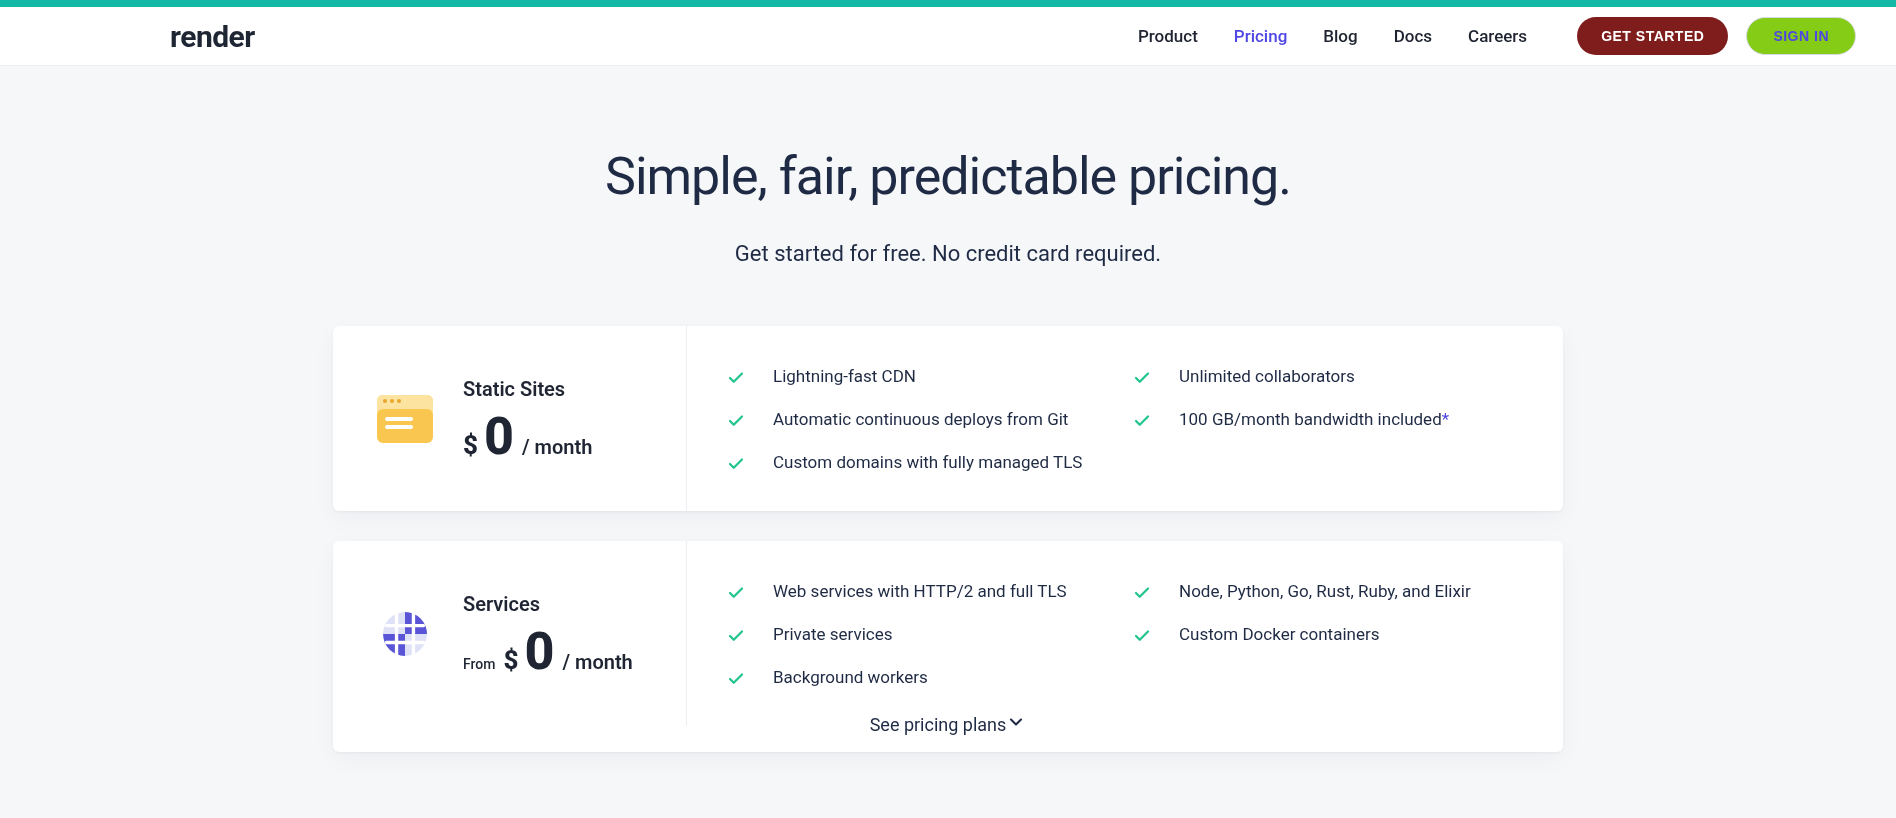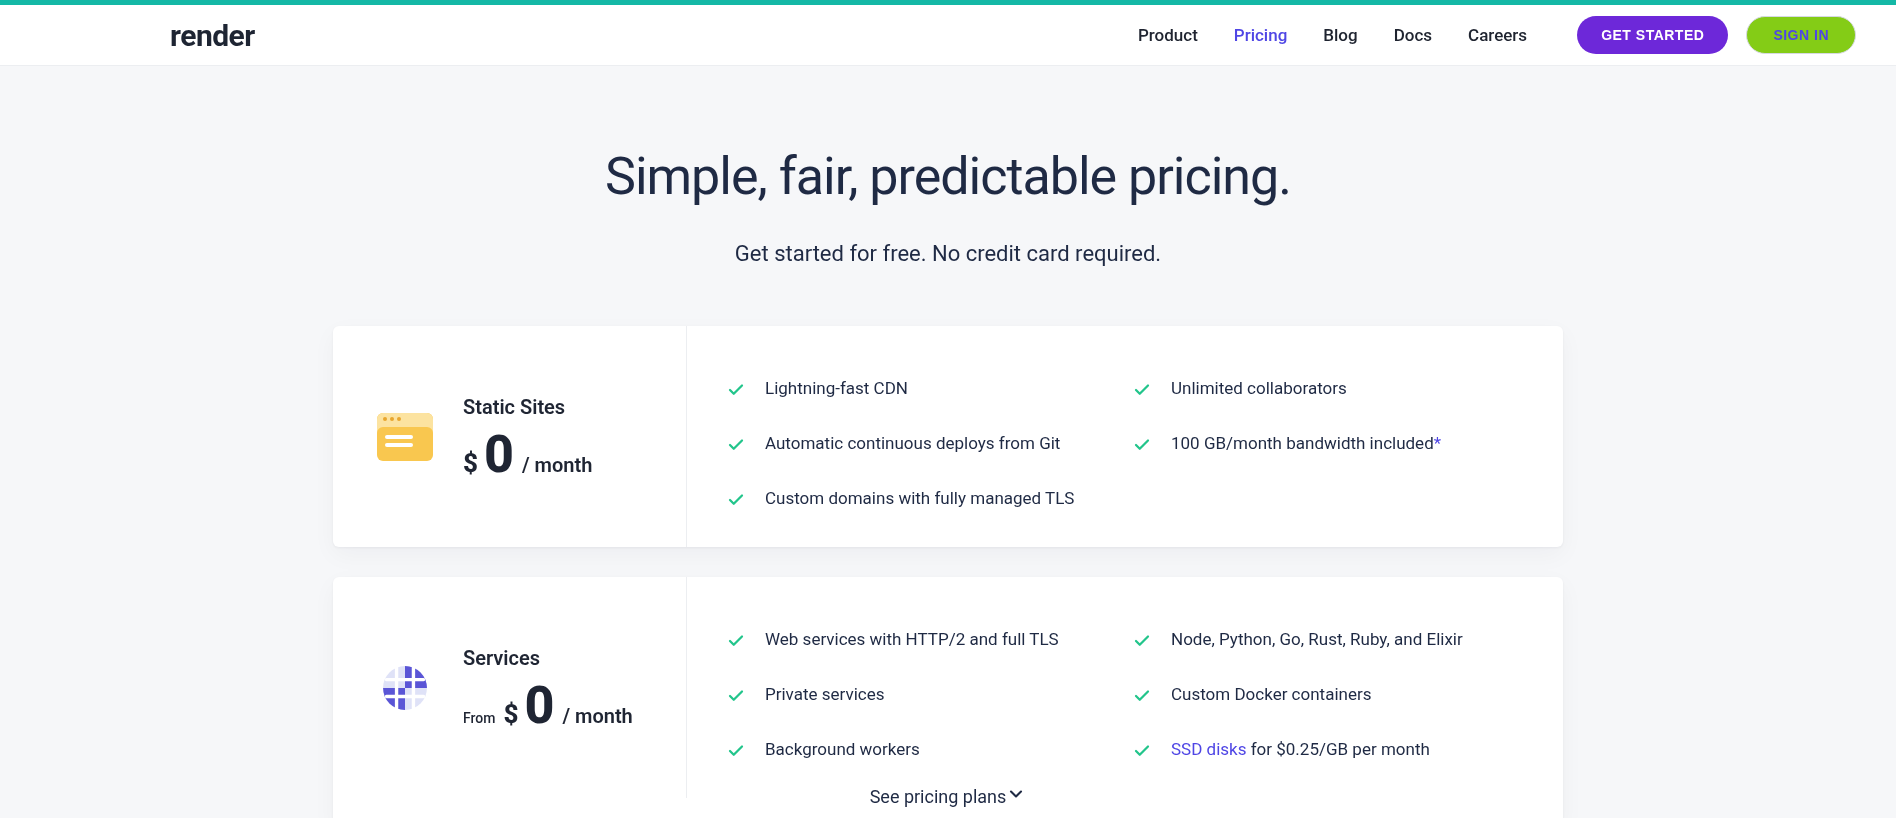--- a/index.html
+++ b/index.html
@@ -3,21 +3,21 @@
 <meta charset="utf-8">
 <style>
   * { margin: 0; padding: 0; box-sizing: border-box; }
   body {
     font-family: -apple-system, BlinkMacSystemFont, "Segoe UI", Roboto, Helvetica, Arial, sans-serif;
     background: #f6f7f9;
     color: #1f2937;
   }
   .topbar {
     background: #fff;
-    border-top: 5px solid #14b8a6;
+    border-top: 7px solid #14b8a6;
     border-bottom: 1px solid #eceef1;
     height: 66px;
     display: flex;
     align-items: center;
     justify-content: space-between;
     padding: 0 40px 0 170px;
   }
   .logo {
     font-size: 30px;
     font-weight: 700;
@@ -36,21 +36,21 @@
     font-weight: 500;
     cursor: pointer;
   }
   .nav a.active { color: #4f46e5; }
   .actions {
     display: flex;
     align-items: center;
     gap: 18px;
   }
   .btn-primary {
-    background: #6d28d9;
+    background: #7f1d1d;
     color: #fff;
     border: none;
     border-radius: 22px;
     padding: 11px 24px;
     font-size: 14px;
     font-weight: 600;
     letter-spacing: 0.5px;
     cursor: pointer;
   }
   .btn-outline {
@@ -127,24 +127,23 @@
     display: grid;
     grid-template-columns: 1fr 1fr;
     column-gap: 20px;
     row-gap: 18px;
     padding-left: 40px;
     padding-top: 6px;
   }
   .feature {
     display: flex;
     align-items: flex-start;
-    gap: 20px;
+    gap: 28px;
     font-size: 17px;
     color: #1f2a44;
-    margin-top: 12px;
   }
   .feature .check {
     color: #22c58b;
     flex: 0 0 18px;
     margin-top: 3px;
   }
   .feature .star { color: #4f46e5; }
   .feature .link { color: #4f46e5; }
   .expand {
     position: absolute;
@@ -308,28 +307,20 @@
               <polyline points="20 6 9 17 4 12"></polyline>
             </svg></span>
         <span>Custom Docker containers</span>
       </div>
       <div class="feature">
         <span class="check"><svg viewBox="0 0 24 24" width="18" height="18" fill="none" stroke="currentColor" stroke-width="3" stroke-linecap="round" stroke-linejoin="round">
               <polyline points="20 6 9 17 4 12"></polyline>
             </svg></span>
         <span>Background workers</span>
       </div>
-      <div class="feature">
-        <span class="check"><svg viewBox="0 0 24 24" width="18" height="18" fill="none" stroke="currentColor" stroke-width="3" stroke-linecap="round" stroke-linejoin="round">
-              <polyline points="20 6 9 17 4 12"></polyline>
-            </svg></span>
-        <span>
-          <span class="link">SSD disks</span><span> for $0.25/GB per month</span>
-        </span>
-      </div>
     </div>
 
     <div class="expand">
       <span>See pricing plans</span>
       <span>
         <svg viewBox="0 0 24 24" width="20" height="20" fill="none" stroke="#1f2a44" stroke-width="2.5" stroke-linecap="round" stroke-linejoin="round">
             <polyline points="6 9 12 15 18 9"></polyline>
           </svg>
       </span>
     </div>

